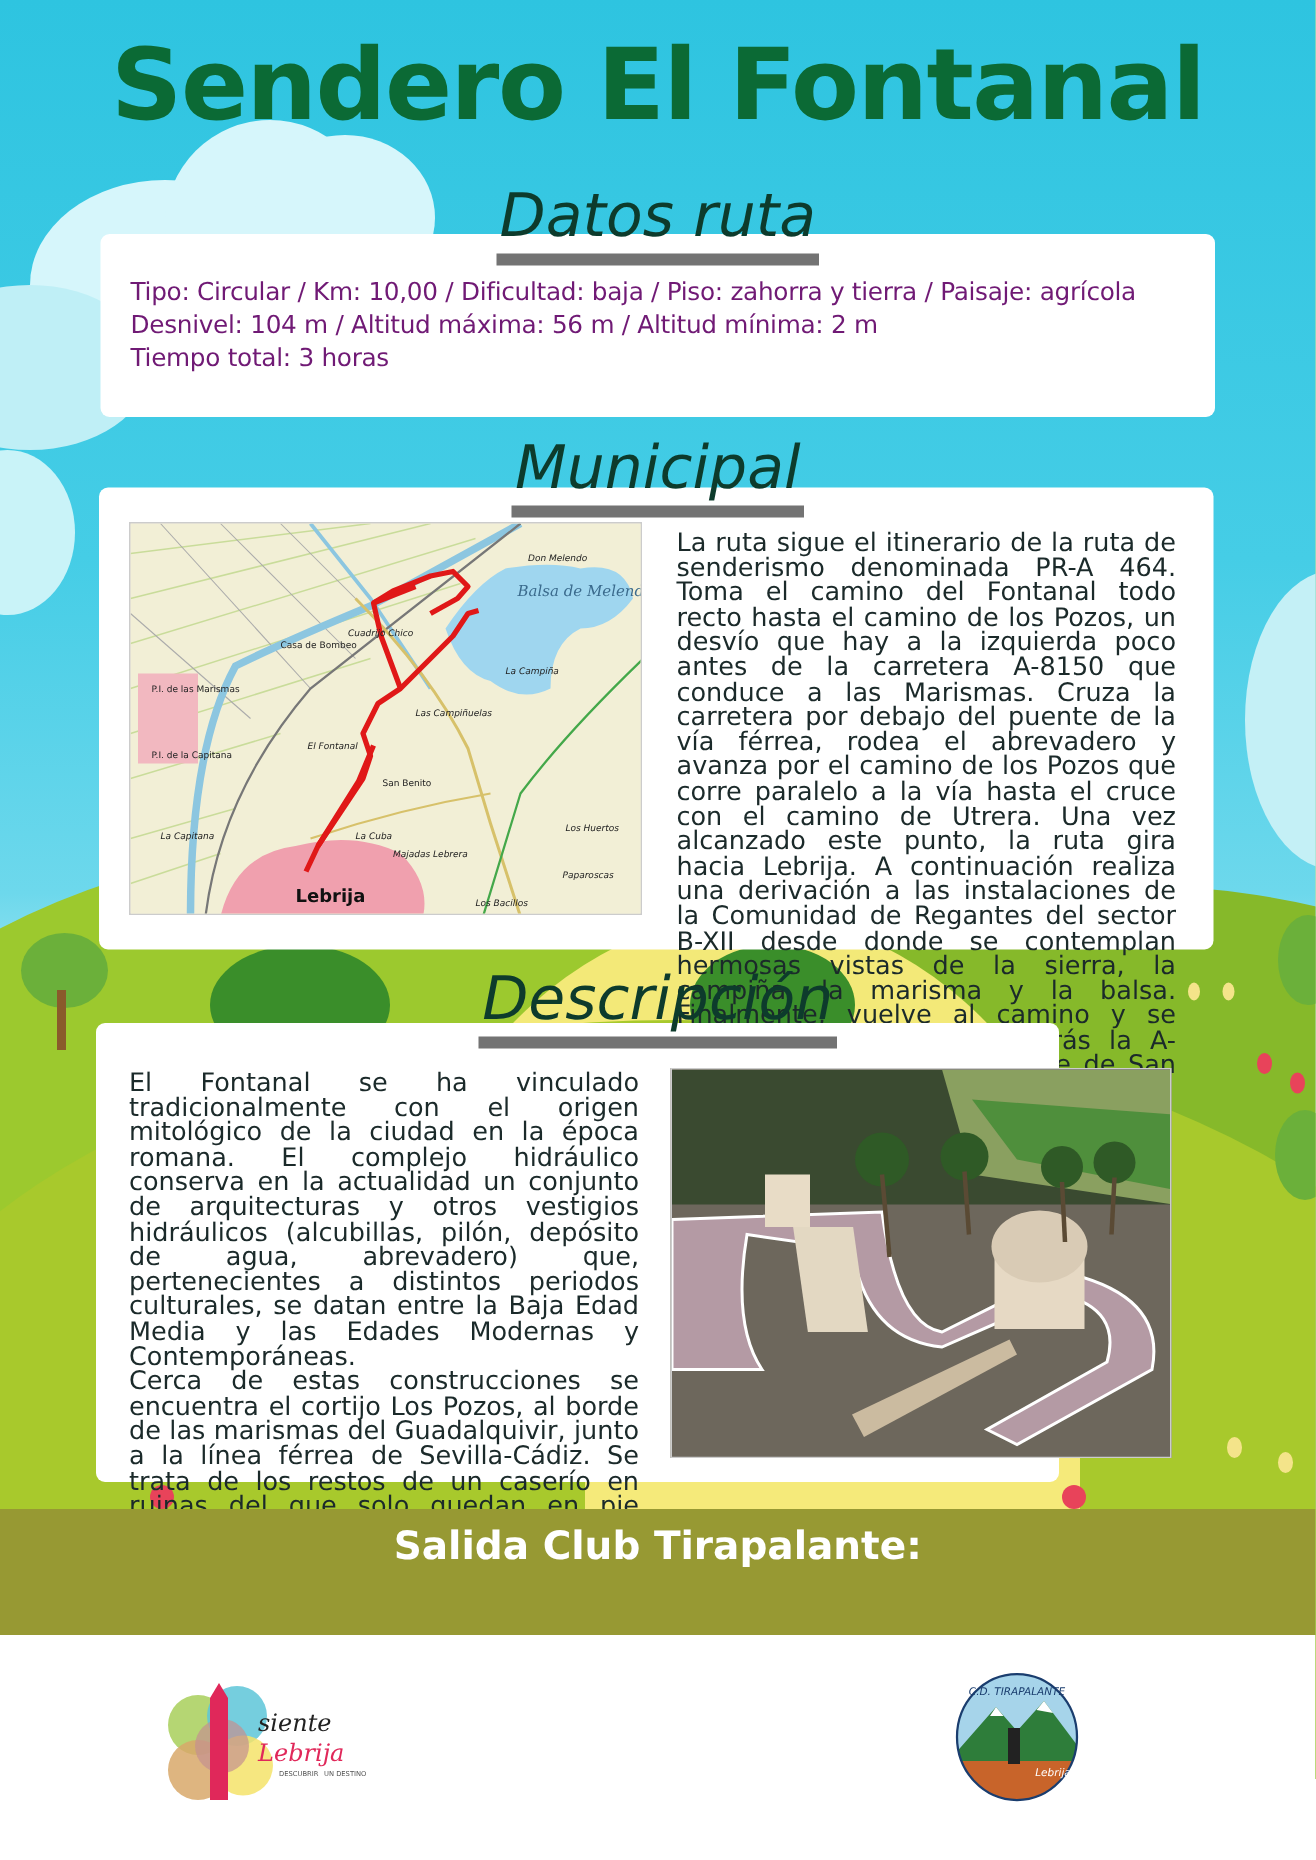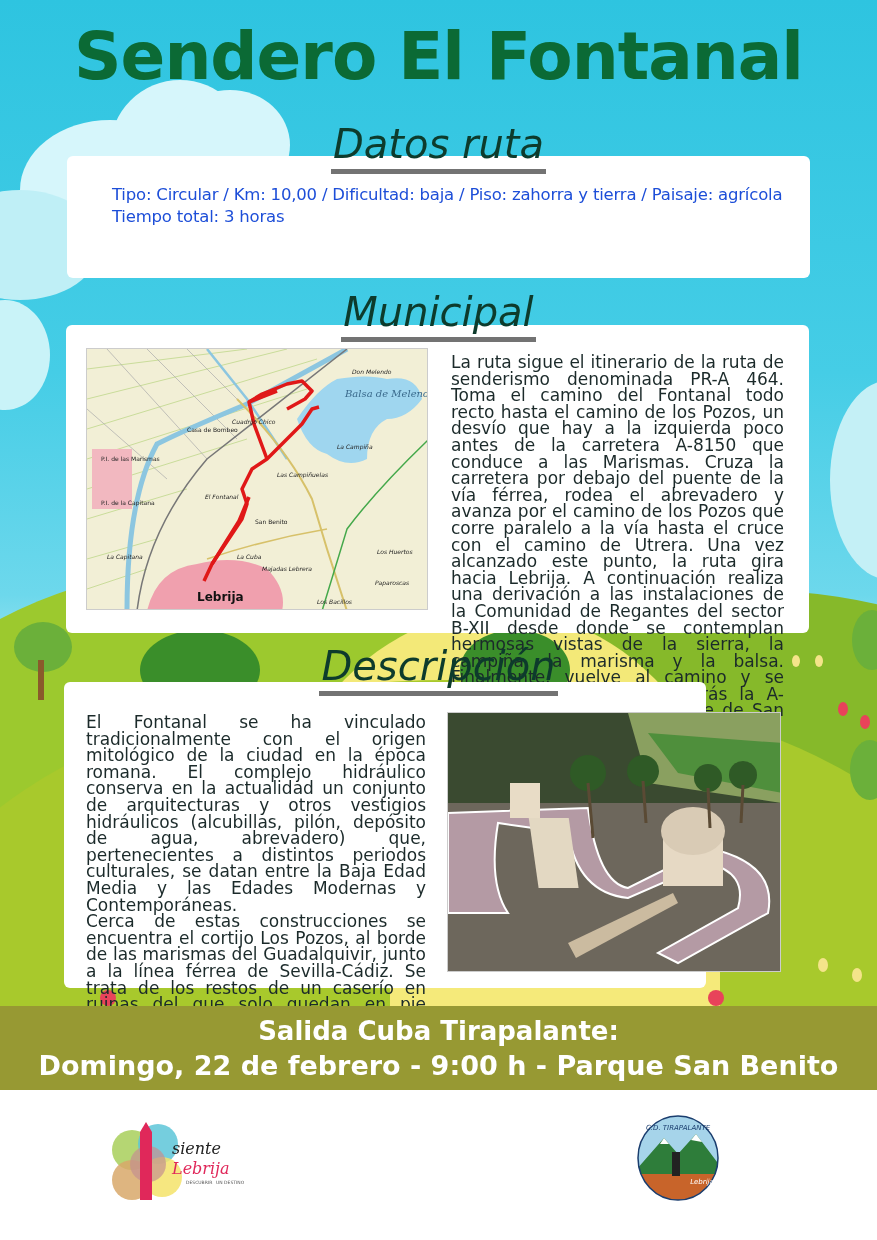--- a/index.html
+++ b/index.html
@@ -19,28 +19,27 @@
   .poster-title {
     position: absolute; left: 0; top: 18px; width: 877px; text-align: center;
     font-family: "DejaVu Sans", sans-serif; font-weight: bold; font-size: 66px;
     color: #0b6a35; letter-spacing: -1px; z-index: 2;
   }
   .section-heading {
     position: absolute; left: 0; width: 877px; text-align: center;
     font-family: "DejaVu Sans", sans-serif; font-style: italic; font-size: 40px;
     color: #0d3b2c; z-index: 3; line-height: 1;
   }
-  .section-heading span { border-bottom: 5px solid #737373; padding: 0 2px 2px; }
+  .section-heading span { border-bottom: 8px solid #737373; padding: 0 2px 2px; }
   .card {
     position: absolute; background: #fff; border-radius: 6px; z-index: 2;
   }
   .datos-text {
-    font-family: "DejaVu Sans", sans-serif; font-size: 16.5px; color: #1d4ed8; line-height: 22px;
+    font-family: "DejaVu Sans", sans-serif; font-size: 16.5px; color: #701a75; line-height: 22px;
     letter-spacing: -0.2px;
-    margin-left: 25px;
   }
   .body-text {
     font-family: "DejaVu Sans", sans-serif; font-size: 17px; color: #1b2a2a;
     line-height: 16.6px; text-align: justify;
   }
   .map-box {
     position: absolute; left: 20px; top: 23px; width: 342px; height: 262px;
     background: #f4f1dc; border: 1px solid #ccc; overflow: hidden;
   }
   .photo-box {
@@ -93,20 +92,21 @@
 </div>
 
 <h1 class="poster-title">Sendero El Fontanal</h1>
 
 <div class="section-heading" style="top:124px;">
   <span>Datos ruta</span>
 </div>
 <div class="card" style="left:67px;top:156px;width:743px;height:122px;">
   <div class="datos-text" style="position:absolute;left:20px;top:28px;">
     <div>Tipo: Circular / Km: 10,00 / Dificultad: baja / Piso: zahorra y tierra / Paisaje: agrícola</div>
+    <div>Desnivel: 104 m / Altitud máxima: 56 m / Altitud mínima: 2 m</div>
     <div>Tiempo total: 3 horas</div>
   </div>
 </div>
 
 <div class="section-heading" style="top:292px;">
   <span>Municipal</span>
 </div>
 <div class="card" style="left:66px;top:325px;width:743px;height:308px;">
   <div class="map-box">
     <svg width="342" height="262" viewBox="0 0 342 262">
@@ -211,22 +211,21 @@
         <line x1="140" y1="70" x2="145" y2="125"></line>
           <line x1="195" y1="68" x2="198" y2="110"></line>
           <line x1="260" y1="75" x2="262" y2="115"></line>
           <line x1="295" y1="72" x2="293" y2="110"></line>
       </g>
     </svg>
   </div>
 </div>
 
 <div class="banner">
-  <div class="l1">Salida Cuba Tirapalante:</div>
-  <div class="l2">Domingo, 22 de febrero - 9:00 h - Parque San Benito</div>
+  <div class="l1">Salida Club Tirapalante:</div>
 </div>
 
 <div class="footer">
 
   <div style="position:absolute;left:110px;top:32px;width:150px;height:80px;">
     <svg width="150" height="80" viewBox="0 0 150 80">
       <circle cx="22" cy="28" r="20" fill="#a8cf5a" opacity="0.85"></circle>
       <circle cx="48" cy="22" r="20" fill="#5dc6d8" opacity="0.85"></circle>
       <circle cx="22" cy="58" r="20" fill="#d8a86a" opacity="0.85"></circle>
       <circle cx="52" cy="55" r="20" fill="#f4e36a" opacity="0.85"></circle>

